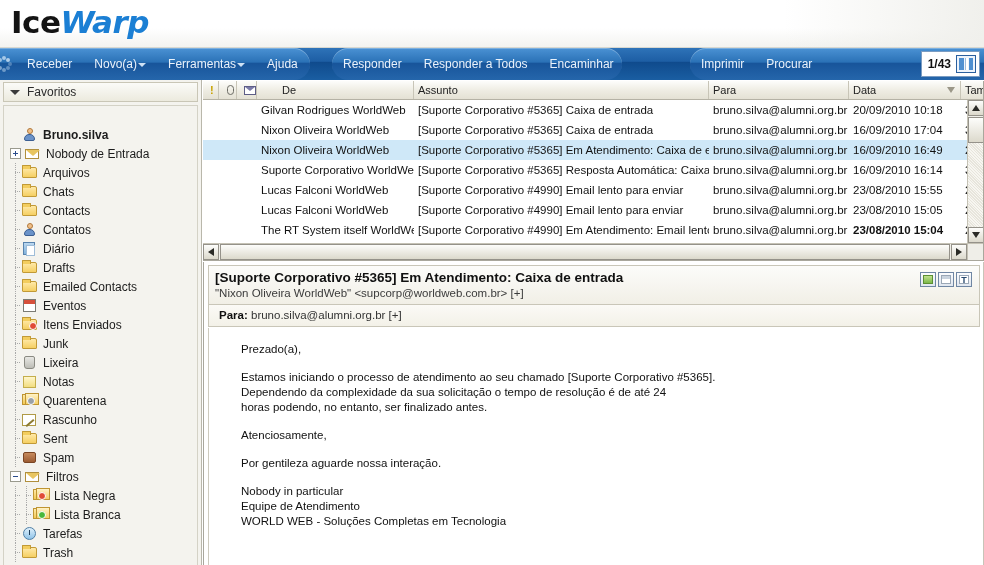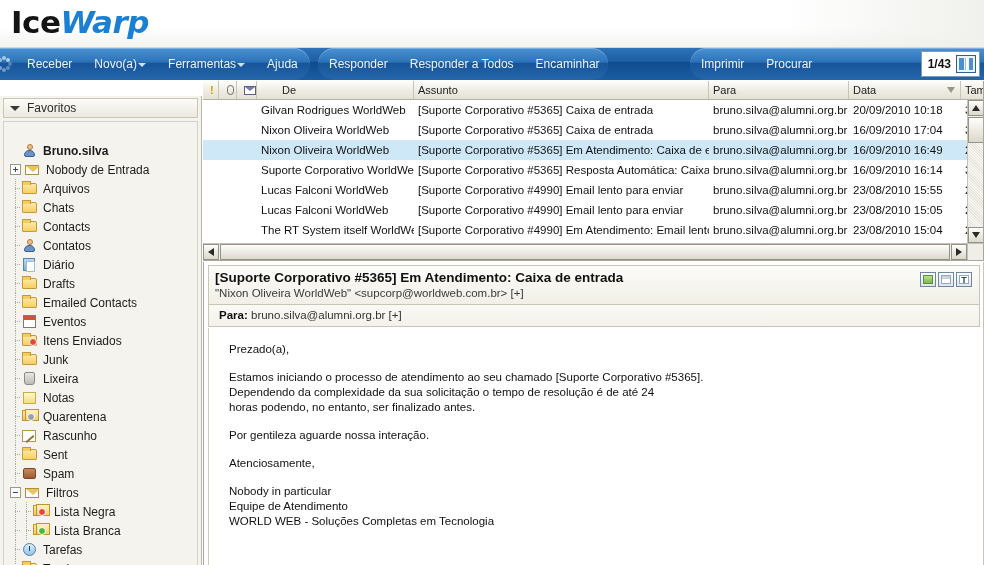--- a/index.html
+++ b/index.html
@@ -90,21 +90,20 @@
   .layout-icon .c1 { width: 5px; background: #4f8fd0; }
   .layout-icon .c2 { flex: 1; background: #ffffff; border-left: 1px solid #9dbada; }
   .layout-icon .c3 { width: 4px; background: #4f8fd0; }
 
   
   .sidebar {
     position: absolute; left: 0; top: 80px; width: 202px; bottom: 0;
     background: #f4f3ee;
     border-right: 1px solid #b9b7ab;
     overflow: hidden;
-    margin-top: 16px;
   }
   .fav-header {
     position: relative; height: 20px; margin: 2px 3px 0 3px;
     background: linear-gradient(#fbfbf8, #eceade);
     border: 1px solid #c9c6b6;
     display: flex; align-items: center; padding-left: 6px;
     color: #2b2b2b; font-size: 12px;
   }
   .tri-down {
     width: 0; height: 0; margin-right: 7px;
@@ -390,21 +389,21 @@
     background: #ffffff; border: 1px solid #9aa7b6;
     font-size: 9px; color: #27496f; text-align: center; line-height: 9px;
     font-weight: bold;
   }
   .pv-body {
     position: absolute; left: 4px; right: 5px; top: 66px; bottom: 0;
     background: #fff; border-left: 1px solid #cdcabe;
     padding: 14px 0 0 16px; overflow: hidden;
   }
   .pv-body p {
-    margin: 0 0 13px 4px; font-size: 11.5px; color: #111; line-height: 15px;
+    margin: 0 0 13px 16px; font-size: 11.5px; color: #111; line-height: 15px;
     white-space: pre-line;
   }
   .pv-rightline {
     position: absolute; right: 0; top: 0; bottom: 0; width: 1px; background: #c7c4b8;
   }
 </style>
 </head>
 <body>
 
 <div id="app">
@@ -423,21 +422,21 @@
           <i style="left: 1.75736px; top: 10.2426px; opacity: 0.59;"></i>
           <i style="left: 1.75736px; top: 1.75736px; opacity: 0.76;"></i>
           <i style="left: 6px; top: 0px; opacity: 0.84;"></i>
           <i style="left: 10.2426px; top: 1.75736px; opacity: 0.92;"></i>
         </span>
         <span class="tb-item"><span>Receber</span></span>
         <span class="tb-item"><span>Novo(a)</span><span class="caret"></span></span>
         <span class="tb-item"><span>Ferramentas</span><span class="caret"></span></span>
         <span class="tb-item"><span>Ajuda</span></span>
       </div>
-    <div class="tb-group" id="tbg1" style="left: 318px; width: 290px;">
+    <div class="tb-group" id="tbg1" style="left: 332px; width: 290px;">
         <span class="tb-item"><span>Responder</span></span>
         <span class="tb-item"><span>Responder a Todos</span></span>
         <span class="tb-item"><span>Encaminhar</span></span>
       </div>
     <div class="tb-group" id="tbg3" style="left: 690px; width: 310px;">
         <span class="tb-item"><span>Imprimir</span></span>
         <span class="tb-item"><span>Procurar</span></span>
       </div>
 
     <div class="pagebox">
@@ -727,21 +726,21 @@
           <div class="c" style="width: 112px; flex: 0 0 112px;"><span>23/08/2010 15:05</span></div>
           <div class="c" style="width: 44px; flex: 0 0 44px;"><span>2.8 k</span></div>
         </div>
         <div class="mlrow">
           <div class="c" style="width: 16px; flex: 0 0 16px;"></div>
           <div class="c" style="width: 18px; flex: 0 0 18px;"></div>
           <div class="c" style="width: 20px; flex: 0 0 20px;"><span class="mailicon"></span></div>
           <div class="c" style="width: 157px; flex: 0 0 157px;"><span>The RT System itself WorldWeb</span></div>
           <div class="c" style="width: 295px; flex: 0 0 295px;"><span>[Suporte Corporativo #4990] Em Atendimento: Email lento para enviar</span></div>
           <div class="c" style="width: 140px; flex: 0 0 140px;"><span>bruno.silva@alumni.org.br</span></div>
-          <div class="c" style="width: 112px; flex: 0 0 112px;"><span>23/08/2010 15:04</span></div>
+          <div class="c" style="width: 112px; flex: 0 0 112px; font-weight: bold;"><span>23/08/2010 15:04</span></div>
           <div class="c" style="width: 44px; flex: 0 0 44px;"><span>2.8 k</span></div>
         </div>
       </div>
 
     <div class="vscroll">
       <div class="sbtn top">
           <span class="ar"></span>
         </div>
       <div class="sthumb"></div>
       <div class="strack"></div>
@@ -779,22 +778,22 @@
     </div>
     <div class="pv-to-row">
       <b>Para:</b>
       <span>bruno.silva@alumni.org.br [+]</span>
     </div>
     <div class="pv-body" id="pvbody">
         <p>Prezado(a),</p>
         <p>Estamos iniciando o processo de atendimento ao seu chamado [Suporte Corporativo #5365].
 Dependendo da complexidade da sua solicitação o tempo de resolução é de até 24
 horas podendo, no entanto, ser finalizado antes.</p>
+        <p>Atenciosamente,</p>
         <p>Por gentileza aguarde nossa interação.</p>
-        <p>Atenciosamente,</p>
         <p>Nobody in particular
 Equipe de Atendimento
 WORLD WEB - Soluções Completas em Tecnologia</p>
       </div>
     <div class="pv-rightline"></div>
   </div>
 
 </div>
 
 </body></html>

